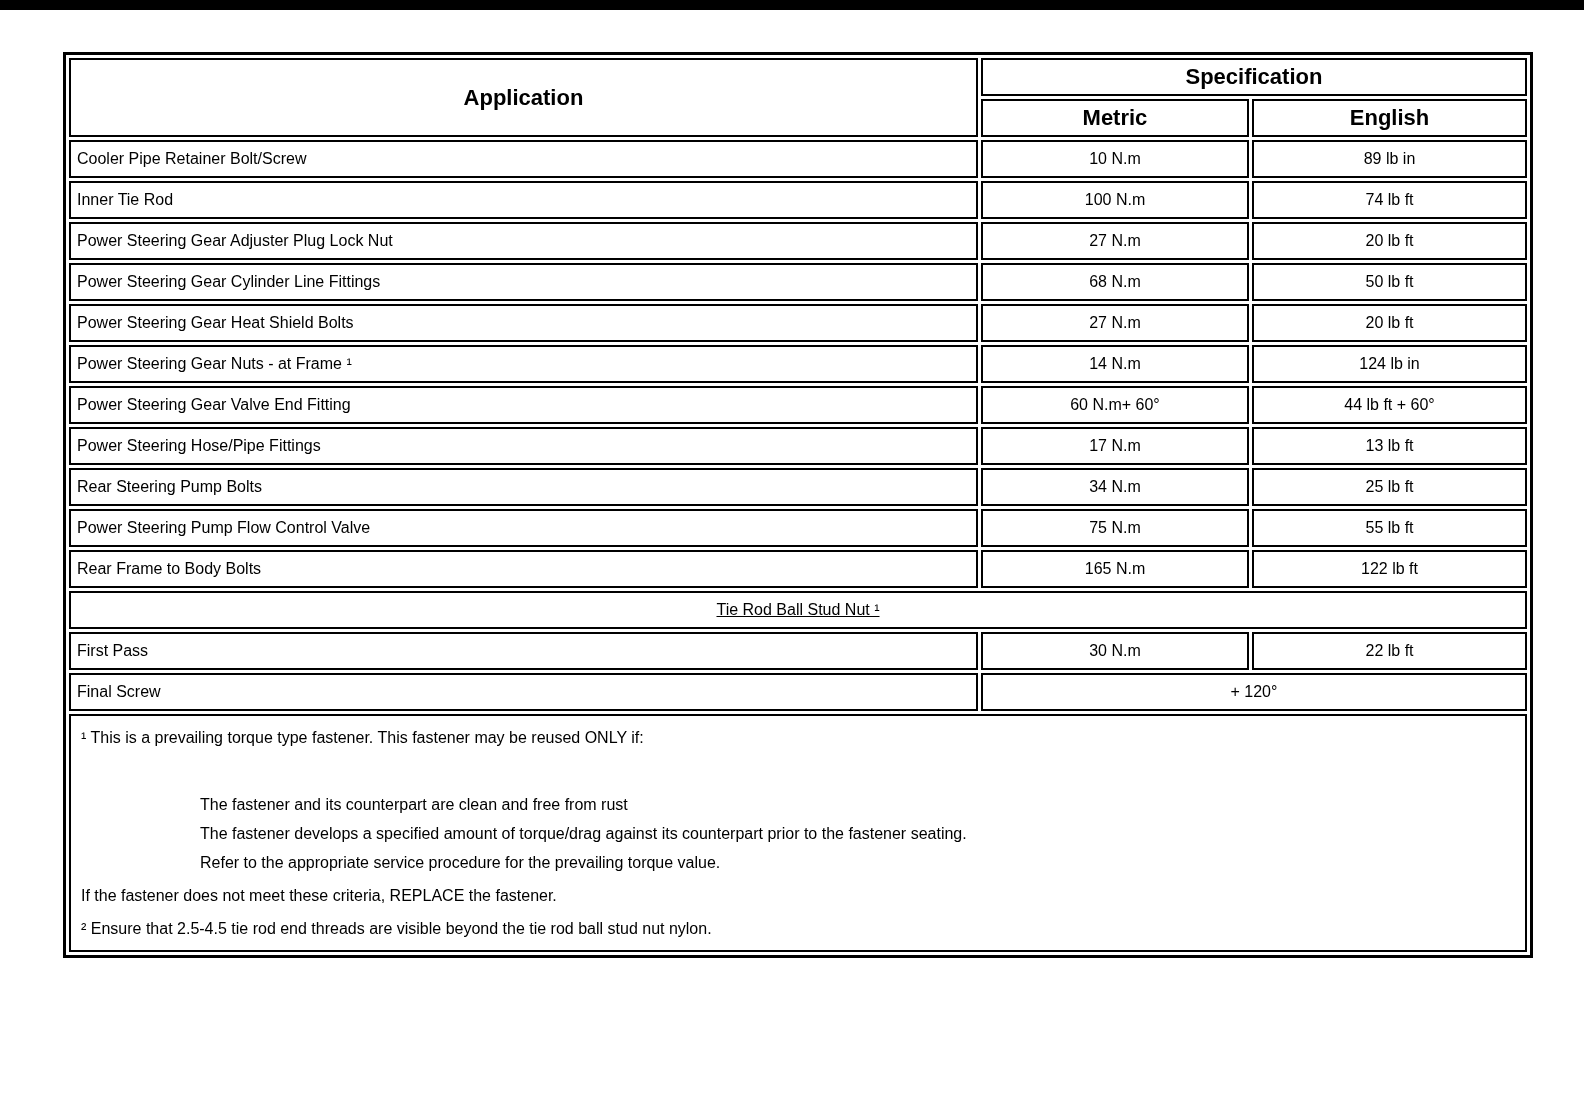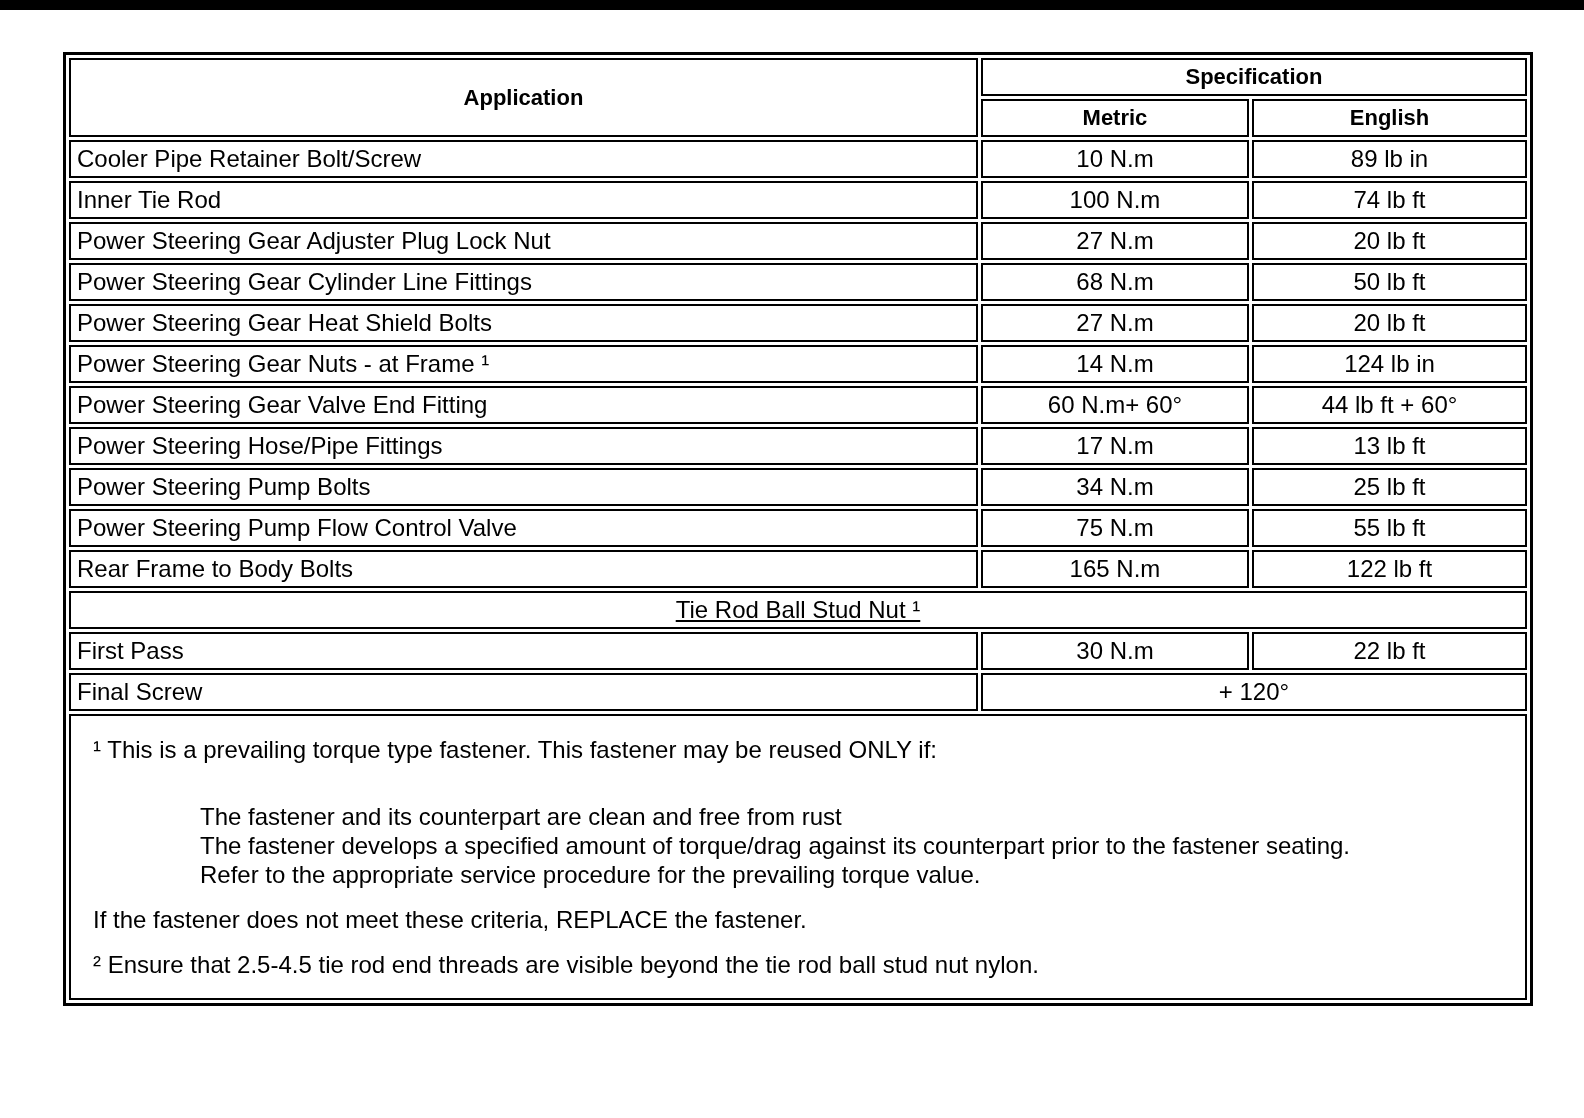--- a/index.html
+++ b/index.html
@@ -28,21 +28,21 @@
   }
   table.spec {
     border-collapse: separate;
     border-spacing: 3px;
     width: 100%;
     table-layout: fixed;
   }
   table.spec th, table.spec td {
     border: 2px solid #000000;
     padding: 3px 6px;
-    font-size: 24px;
+    font-size: 16px;
     height: 38px;
     background: #ffffff;
     overflow: hidden;
     white-space: nowrap;
     vertical-align: middle;
   }
   table.spec th {
     font-weight: bold;
     text-align: center;
     font-size: 22px;
@@ -52,21 +52,21 @@
   .indent-cell { padding-left: 104px; margin-top: 28px; }
   .group-cell { text-align: center; text-decoration: underline; }
   .footnote-cell {
     height: 362px;
     vertical-align: top;
     white-space: normal;
     padding: 8px 6px;
     font-size: 20px;
     line-height: 29px;
   }
-  .footnote-cell p { margin: 16px; }
+  .footnote-cell p { margin: 4px; }
   .fn-intro { margin: 8px 0 0 2px; }
   .fn-items { margin: 38px 0 0 96px; }
   .fn-items div { white-space: nowrap; margin-left: 27px; }
   .fn-conclusion { margin: 36px 0 0 2px; }
   .fn-note2 { margin: 100px 0 0 2px; }
 </style>
 </head>
 <body>
 
 <div class="top-bar"></div>
@@ -123,21 +123,21 @@
       <td class="app-cell">Power Steering Gear Valve End Fitting</td>
       <td class="num-cell">60 N.m+ 60°</td>
       <td class="num-cell">44 lb ft + 60°</td>
     </tr>
     <tr>
       <td class="app-cell">Power Steering Hose/Pipe Fittings</td>
       <td class="num-cell">17 N.m</td>
       <td class="num-cell">13 lb ft</td>
     </tr>
     <tr>
-      <td class="app-cell">Power Steering Pump Bolts</td>
+      <td class="app-cell">Rear Steering Pump Bolts</td>
       <td class="num-cell">34 N.m</td>
       <td class="num-cell">25 lb ft</td>
     </tr>
     <tr>
       <td class="app-cell">Power Steering Pump Flow Control Valve</td>
       <td class="num-cell">75 N.m</td>
       <td class="num-cell">55 lb ft</td>
     </tr>
     <tr>
       <td class="app-cell">Rear Frame to Body Bolts</td>

